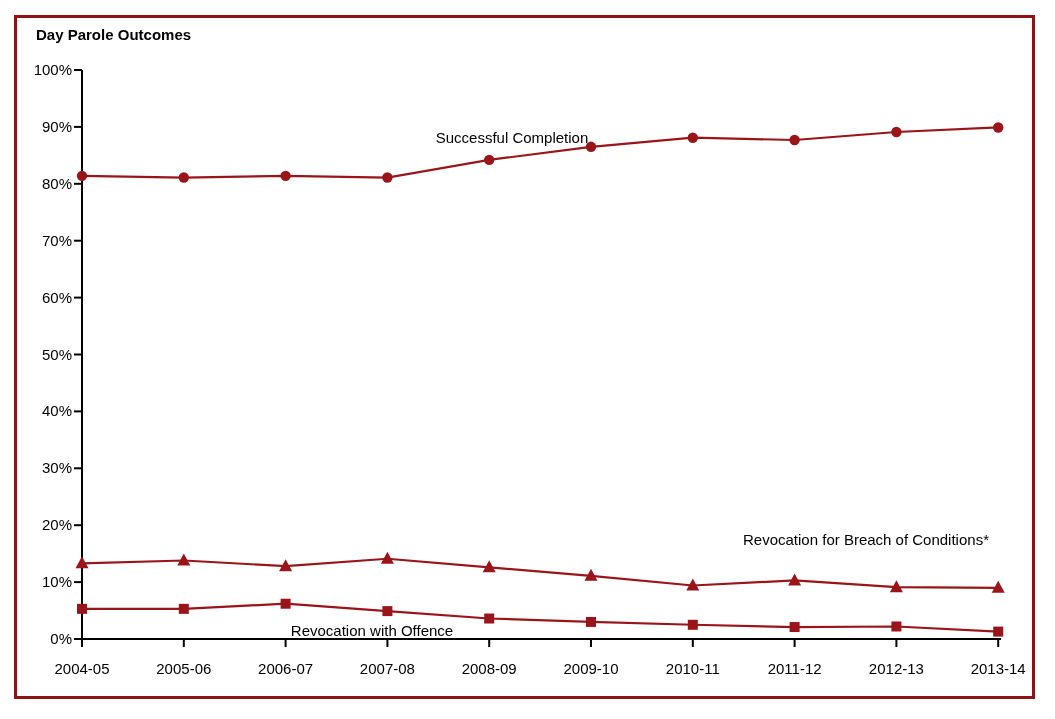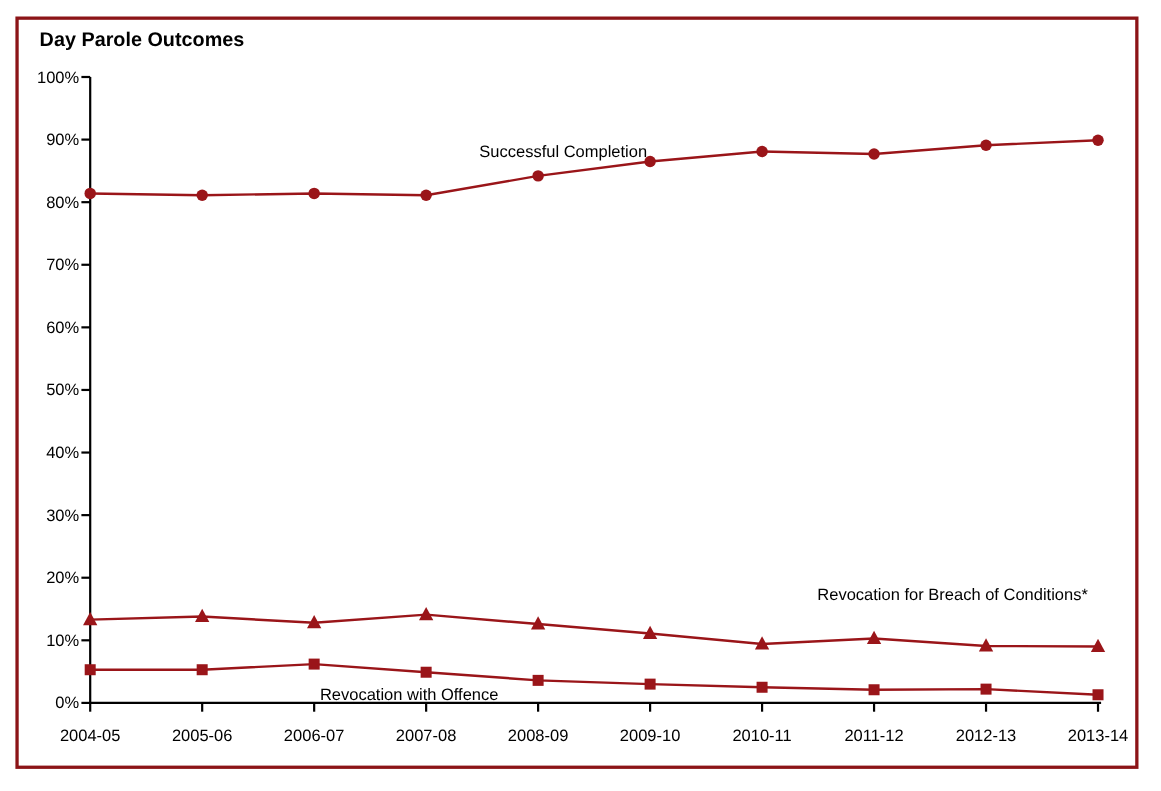--- a/index.html
+++ b/index.html
@@ -13,21 +13,21 @@
     position: absolute;
     left: 14px; top: 15px;
     width: 1021px; height: 684px;
     border: 3px solid #8C1417;
     box-sizing: border-box;
     background: #ffffff;
   }
   .chart-title {
     position: absolute;
     left: 36px; top: 26px;
-    font-size: 18px;
+    font-size: 15px;
     font-weight: bold;
     color: #000000;
     white-space: nowrap;
   }
   #chart {
     position: absolute;
     left: 0; top: 0;
     width: 1055px; height: 719px;
   }
   #chart text {

